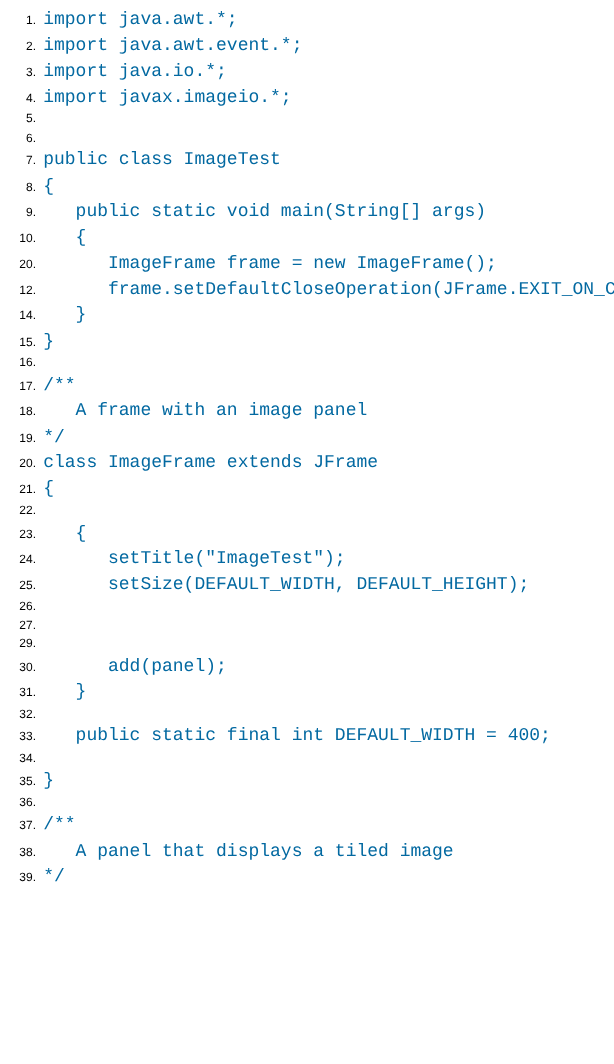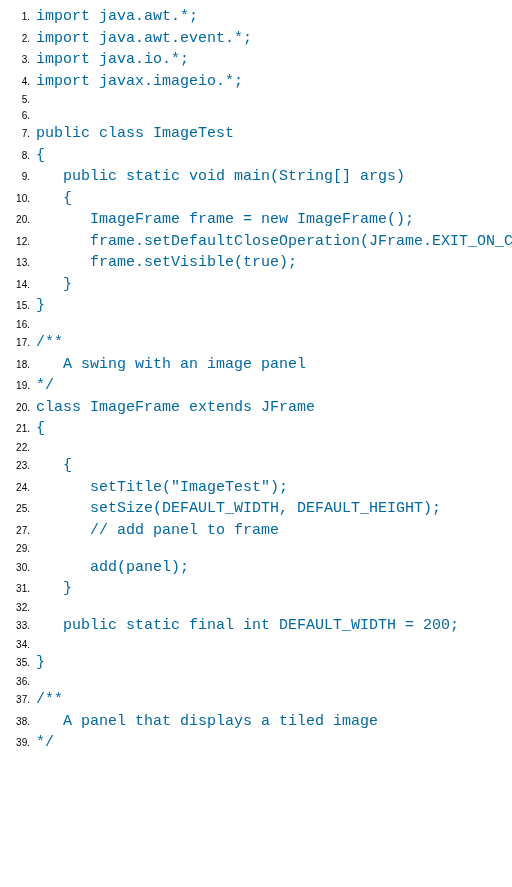--- a/index.html
+++ b/index.html
@@ -50,38 +50,38 @@
   <div class="line"><span class="lineno">3.</span><span class="code">import java.io.*;</span></div>
   <div class="line"><span class="lineno">4.</span><span class="code">import javax.imageio.*;</span></div>
   <div class="line"><span class="lineno">5.</span></div>
   <div class="line"><span class="lineno">6.</span><span class="code"></span></div>
   <div class="line"><span class="lineno">7.</span><span class="code">public class ImageTest</span></div>
   <div class="line"><span class="lineno">8.</span><span class="code">{</span></div>
   <div class="line"><span class="lineno">9.</span><span class="code">   public static void main(String[] args)</span></div>
   <div class="line"><span class="lineno">10.</span><span class="code">   {</span></div>
   <div class="line"><span class="lineno">20.</span><span class="code">      ImageFrame frame = new ImageFrame();</span></div>
   <div class="line"><span class="lineno">12.</span><span class="code">      frame.setDefaultCloseOperation(JFrame.EXIT_ON_CLOSE);</span></div>
-  <div class="line"><span class="lineno">13.</span><span class="code">      frame.setVisible(true);</span></div>
   <div class="line"><span class="lineno">14.</span><span class="code">   }</span></div>
   <div class="line"><span class="lineno">15.</span><span class="code">}</span></div>
   <div class="line"><span class="lineno">16.</span><span class="code"></span></div>
   <div class="line"><span class="lineno">17.</span><span class="code">/**</span></div>
-  <div class="line"><span class="lineno">18.</span><span class="code">   A swing with an image panel</span></div>
+  <div class="line"><span class="lineno">18.</span><span class="code">   A frame with an image panel</span></div>
   <div class="line"><span class="lineno">19.</span><span class="code">*/</span></div>
   <div class="line"><span class="lineno">20.</span><span class="code">class ImageFrame extends JFrame</span></div>
   <div class="line"><span class="lineno">21.</span><span class="code">{</span></div>
   <div class="line"><span class="lineno">22.</span></div>
   <div class="line"><span class="lineno">23.</span><span class="code">   {</span></div>
   <div class="line"><span class="lineno">24.</span><span class="code">      setTitle("ImageTest");</span></div>
   <div class="line"><span class="lineno">25.</span><span class="code">      setSize(DEFAULT_WIDTH, DEFAULT_HEIGHT);</span></div>
-  <div class="line"><span class="lineno">27.</span><span class="code">      // add panel to frame</span></div>
+  <div class="line"><span class="lineno">26.</span><span class="code"></span></div>
+  <div class="line"><span class="lineno">27.</span></div>
   <div class="line"><span class="lineno">29.</span></div>
   <div class="line"><span class="lineno">30.</span><span class="code">      add(panel);</span></div>
   <div class="line"><span class="lineno">31.</span><span class="code">   }</span></div>
   <div class="line"><span class="lineno">32.</span><span class="code"></span></div>
-  <div class="line"><span class="lineno">33.</span><span class="code">   public static final int DEFAULT_WIDTH = 200;</span></div>
+  <div class="line"><span class="lineno">33.</span><span class="code">   public static final int DEFAULT_WIDTH = 400;</span></div>
   <div class="line"><span class="lineno">34.</span></div>
   <div class="line"><span class="lineno">35.</span><span class="code">}</span></div>
   <div class="line"><span class="lineno">36.</span><span class="code"></span></div>
   <div class="line"><span class="lineno">37.</span><span class="code">/**</span></div>
   <div class="line"><span class="lineno">38.</span><span class="code">   A panel that displays a tiled image</span></div>
   <div class="line"><span class="lineno">39.</span><span class="code">*/</span></div>
 </div>
 
 </body></html>

